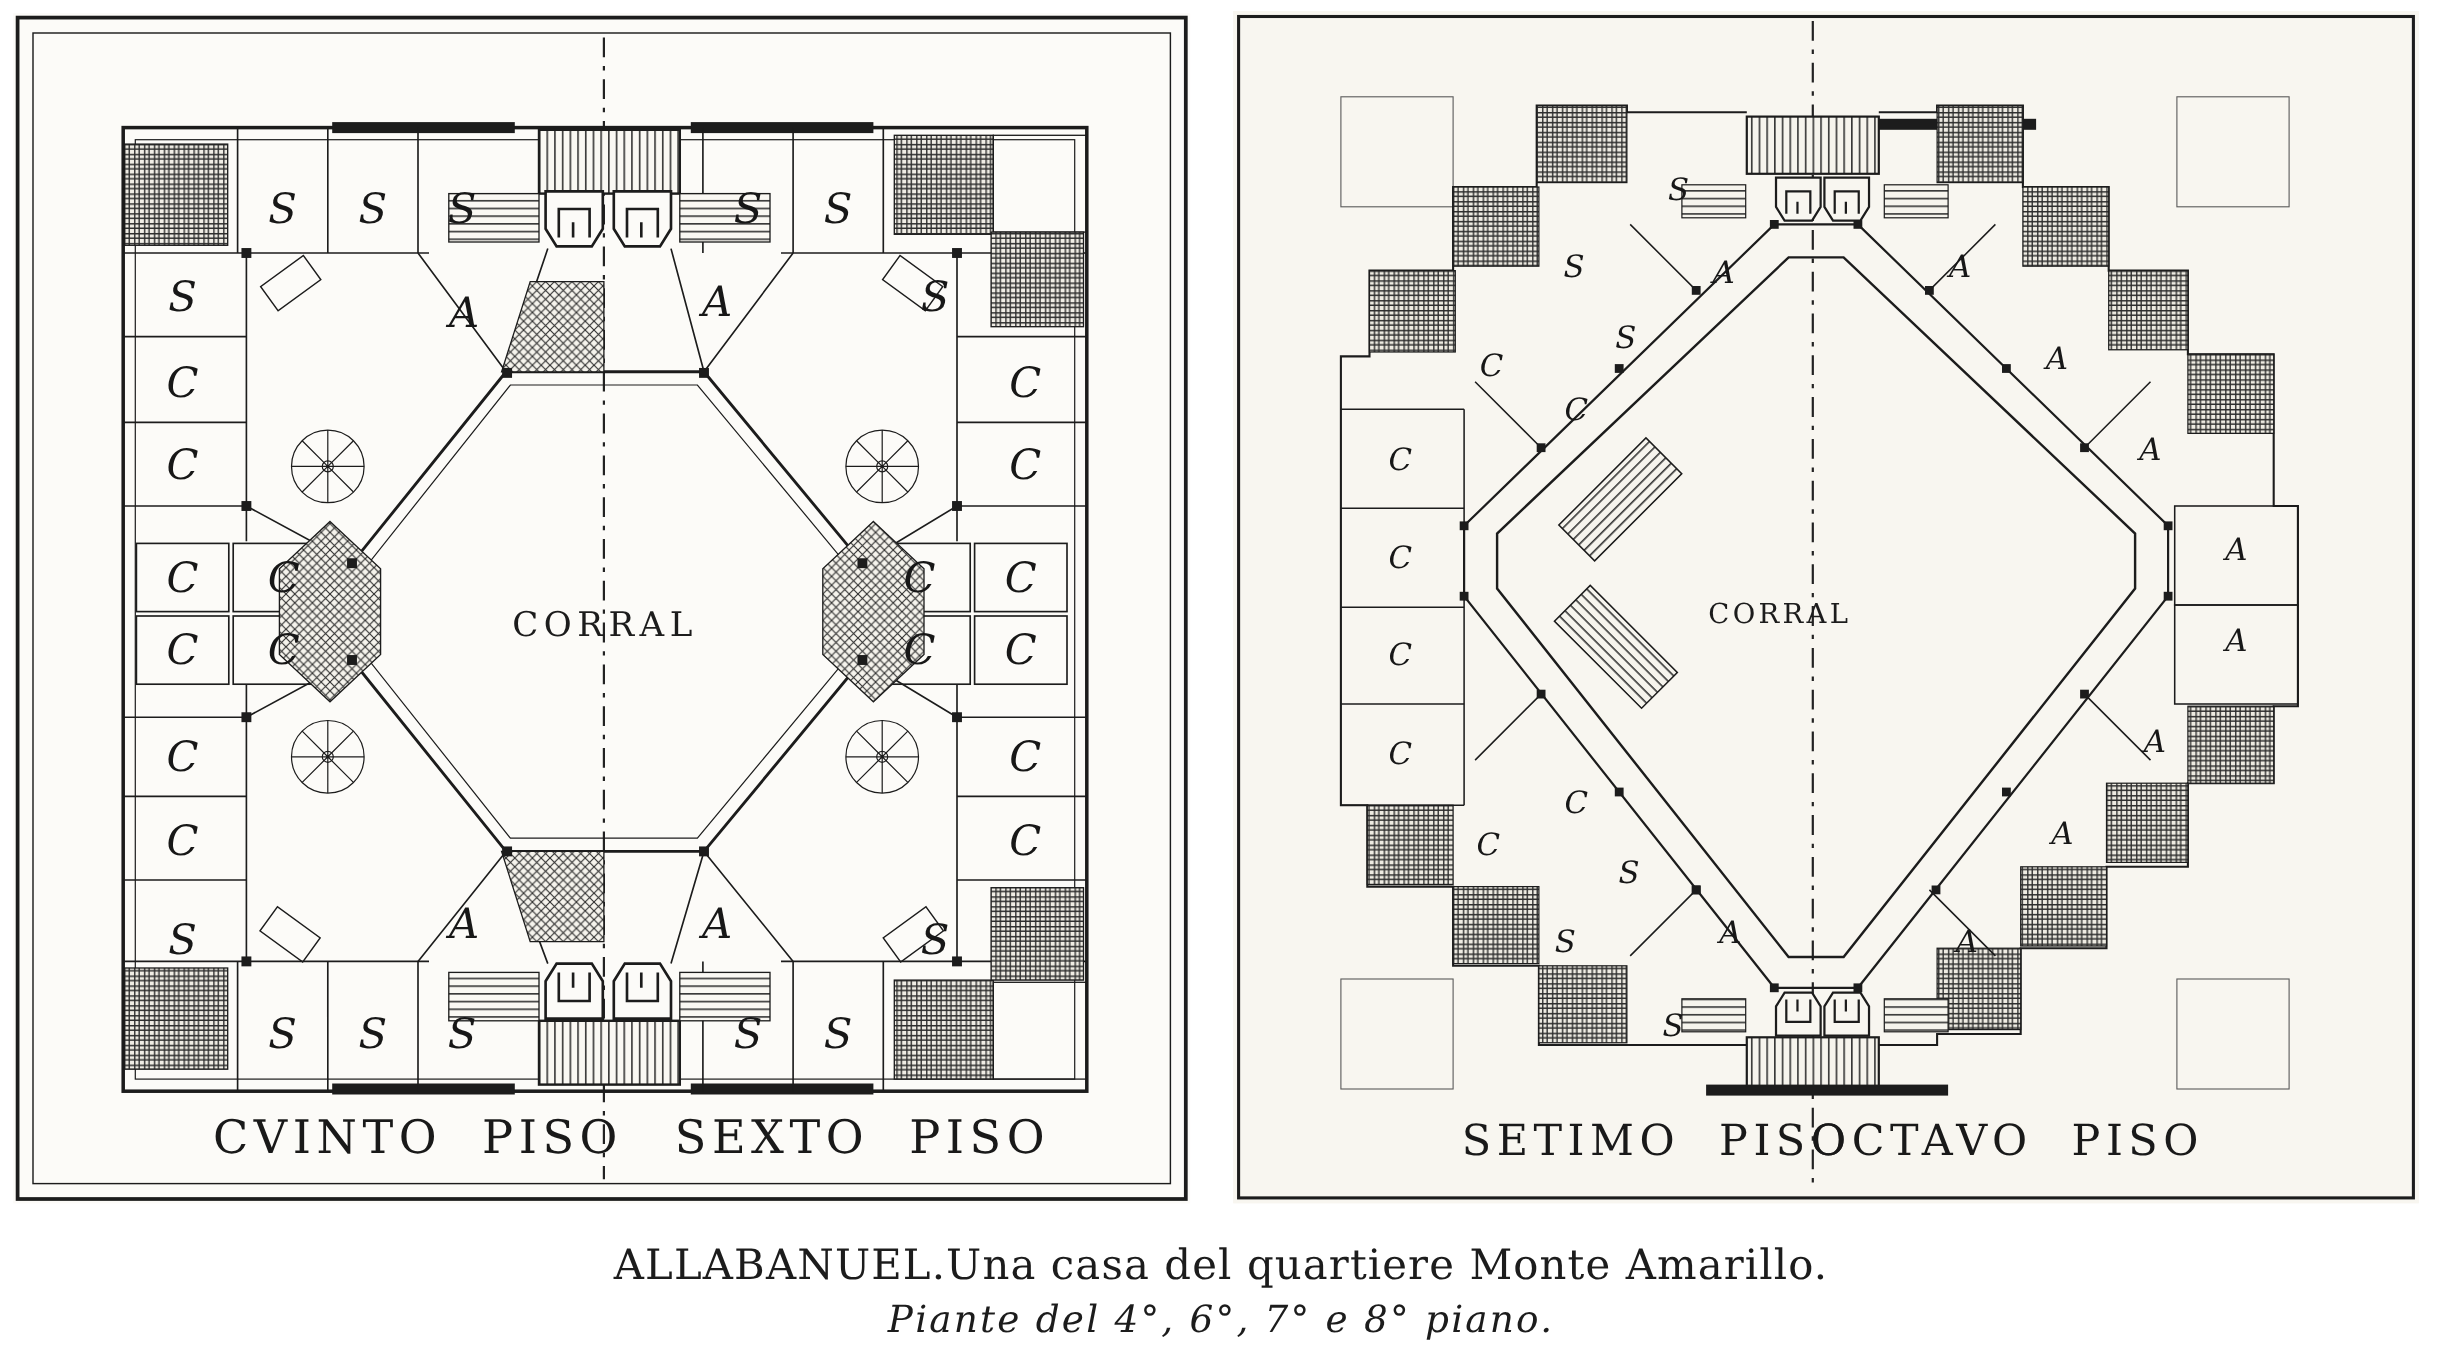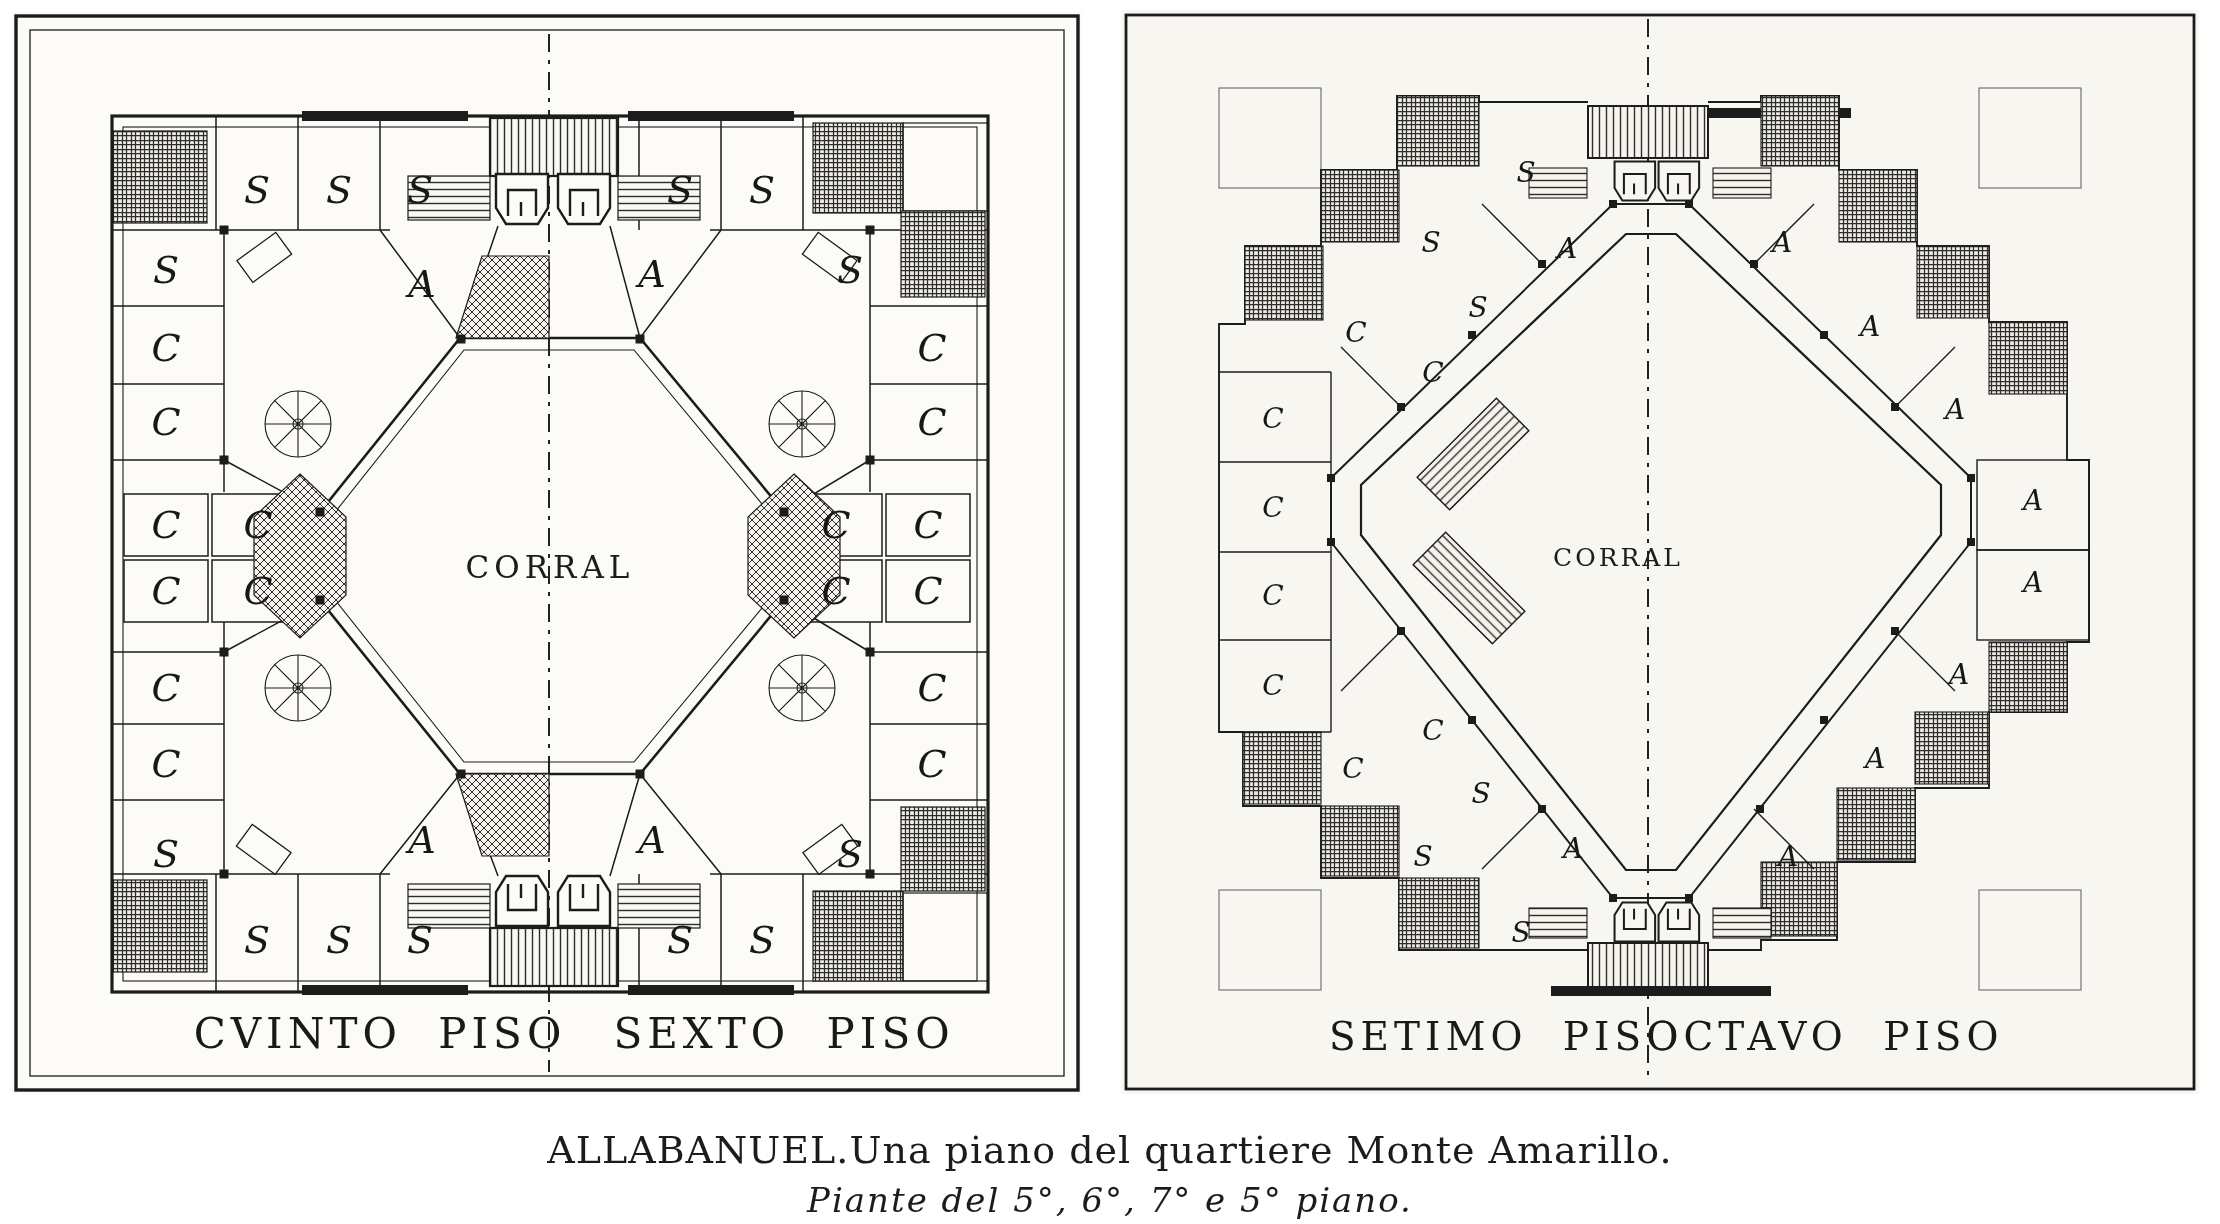--- a/index.html
+++ b/index.html
@@ -358,18 +358,18 @@
           <text x="754" y="748" dominant-baseline="central" class="room-letter rl1">A</text>
           <text x="667" y="846" dominant-baseline="central" class="room-letter rl1">A</text>
         </g>
       <text class="floor-label fl1" x="385" y="1040">SETIMO PISO</text>
       <text class="floor-label fl1" x="704" y="1040">OCTAVO PISO</text>
     </svg>
   </div>
 
   <div class="caption">
     <div class="caption-line1">
-      <span class="caption-title">ALLABANUEL.</span><span>Una piano del quartiere Monte Amarillo.</span>
+      <span class="caption-title">ALLABANUEL.</span><span>Una casa del quartiere Monte Amarillo.</span>
     </div>
-    <div class="caption-line2">Piante del 5°, 6°, 7° e 5° piano.</div>
+    <div class="caption-line2">Piante del 4°, 6°, 7° e 8° piano.</div>
   </div>
 
 </div>
 
 </body></html>

